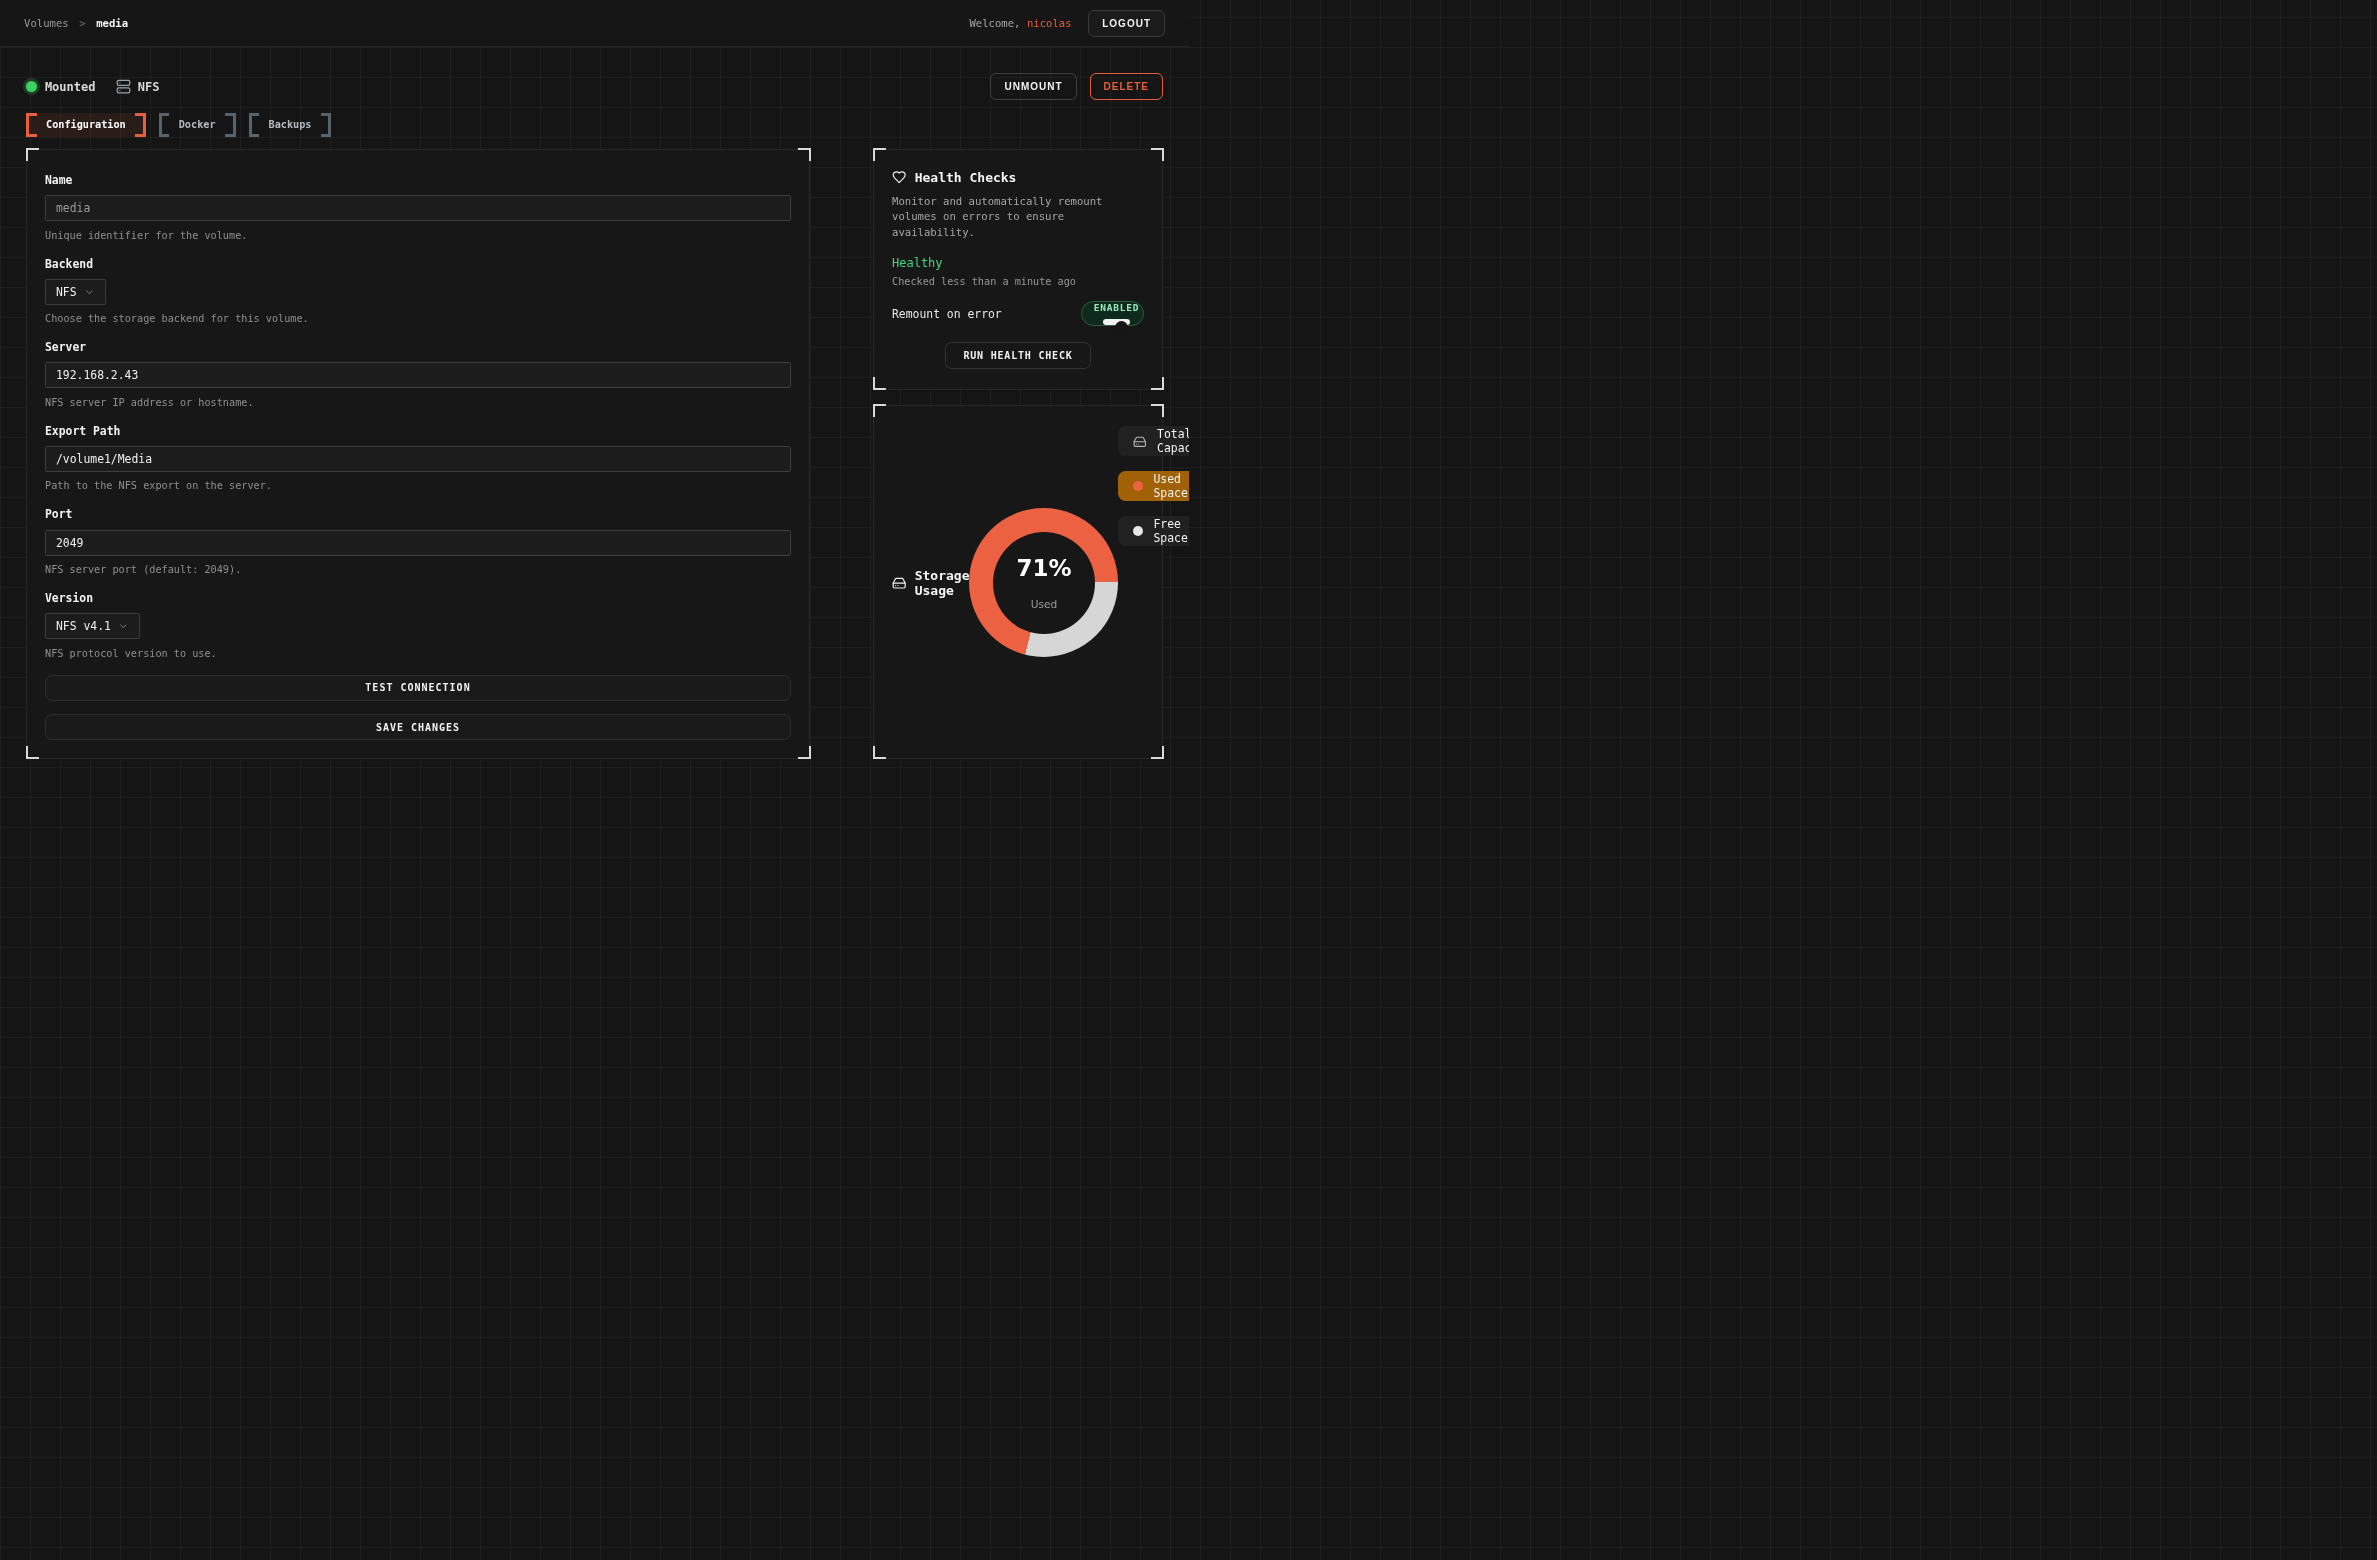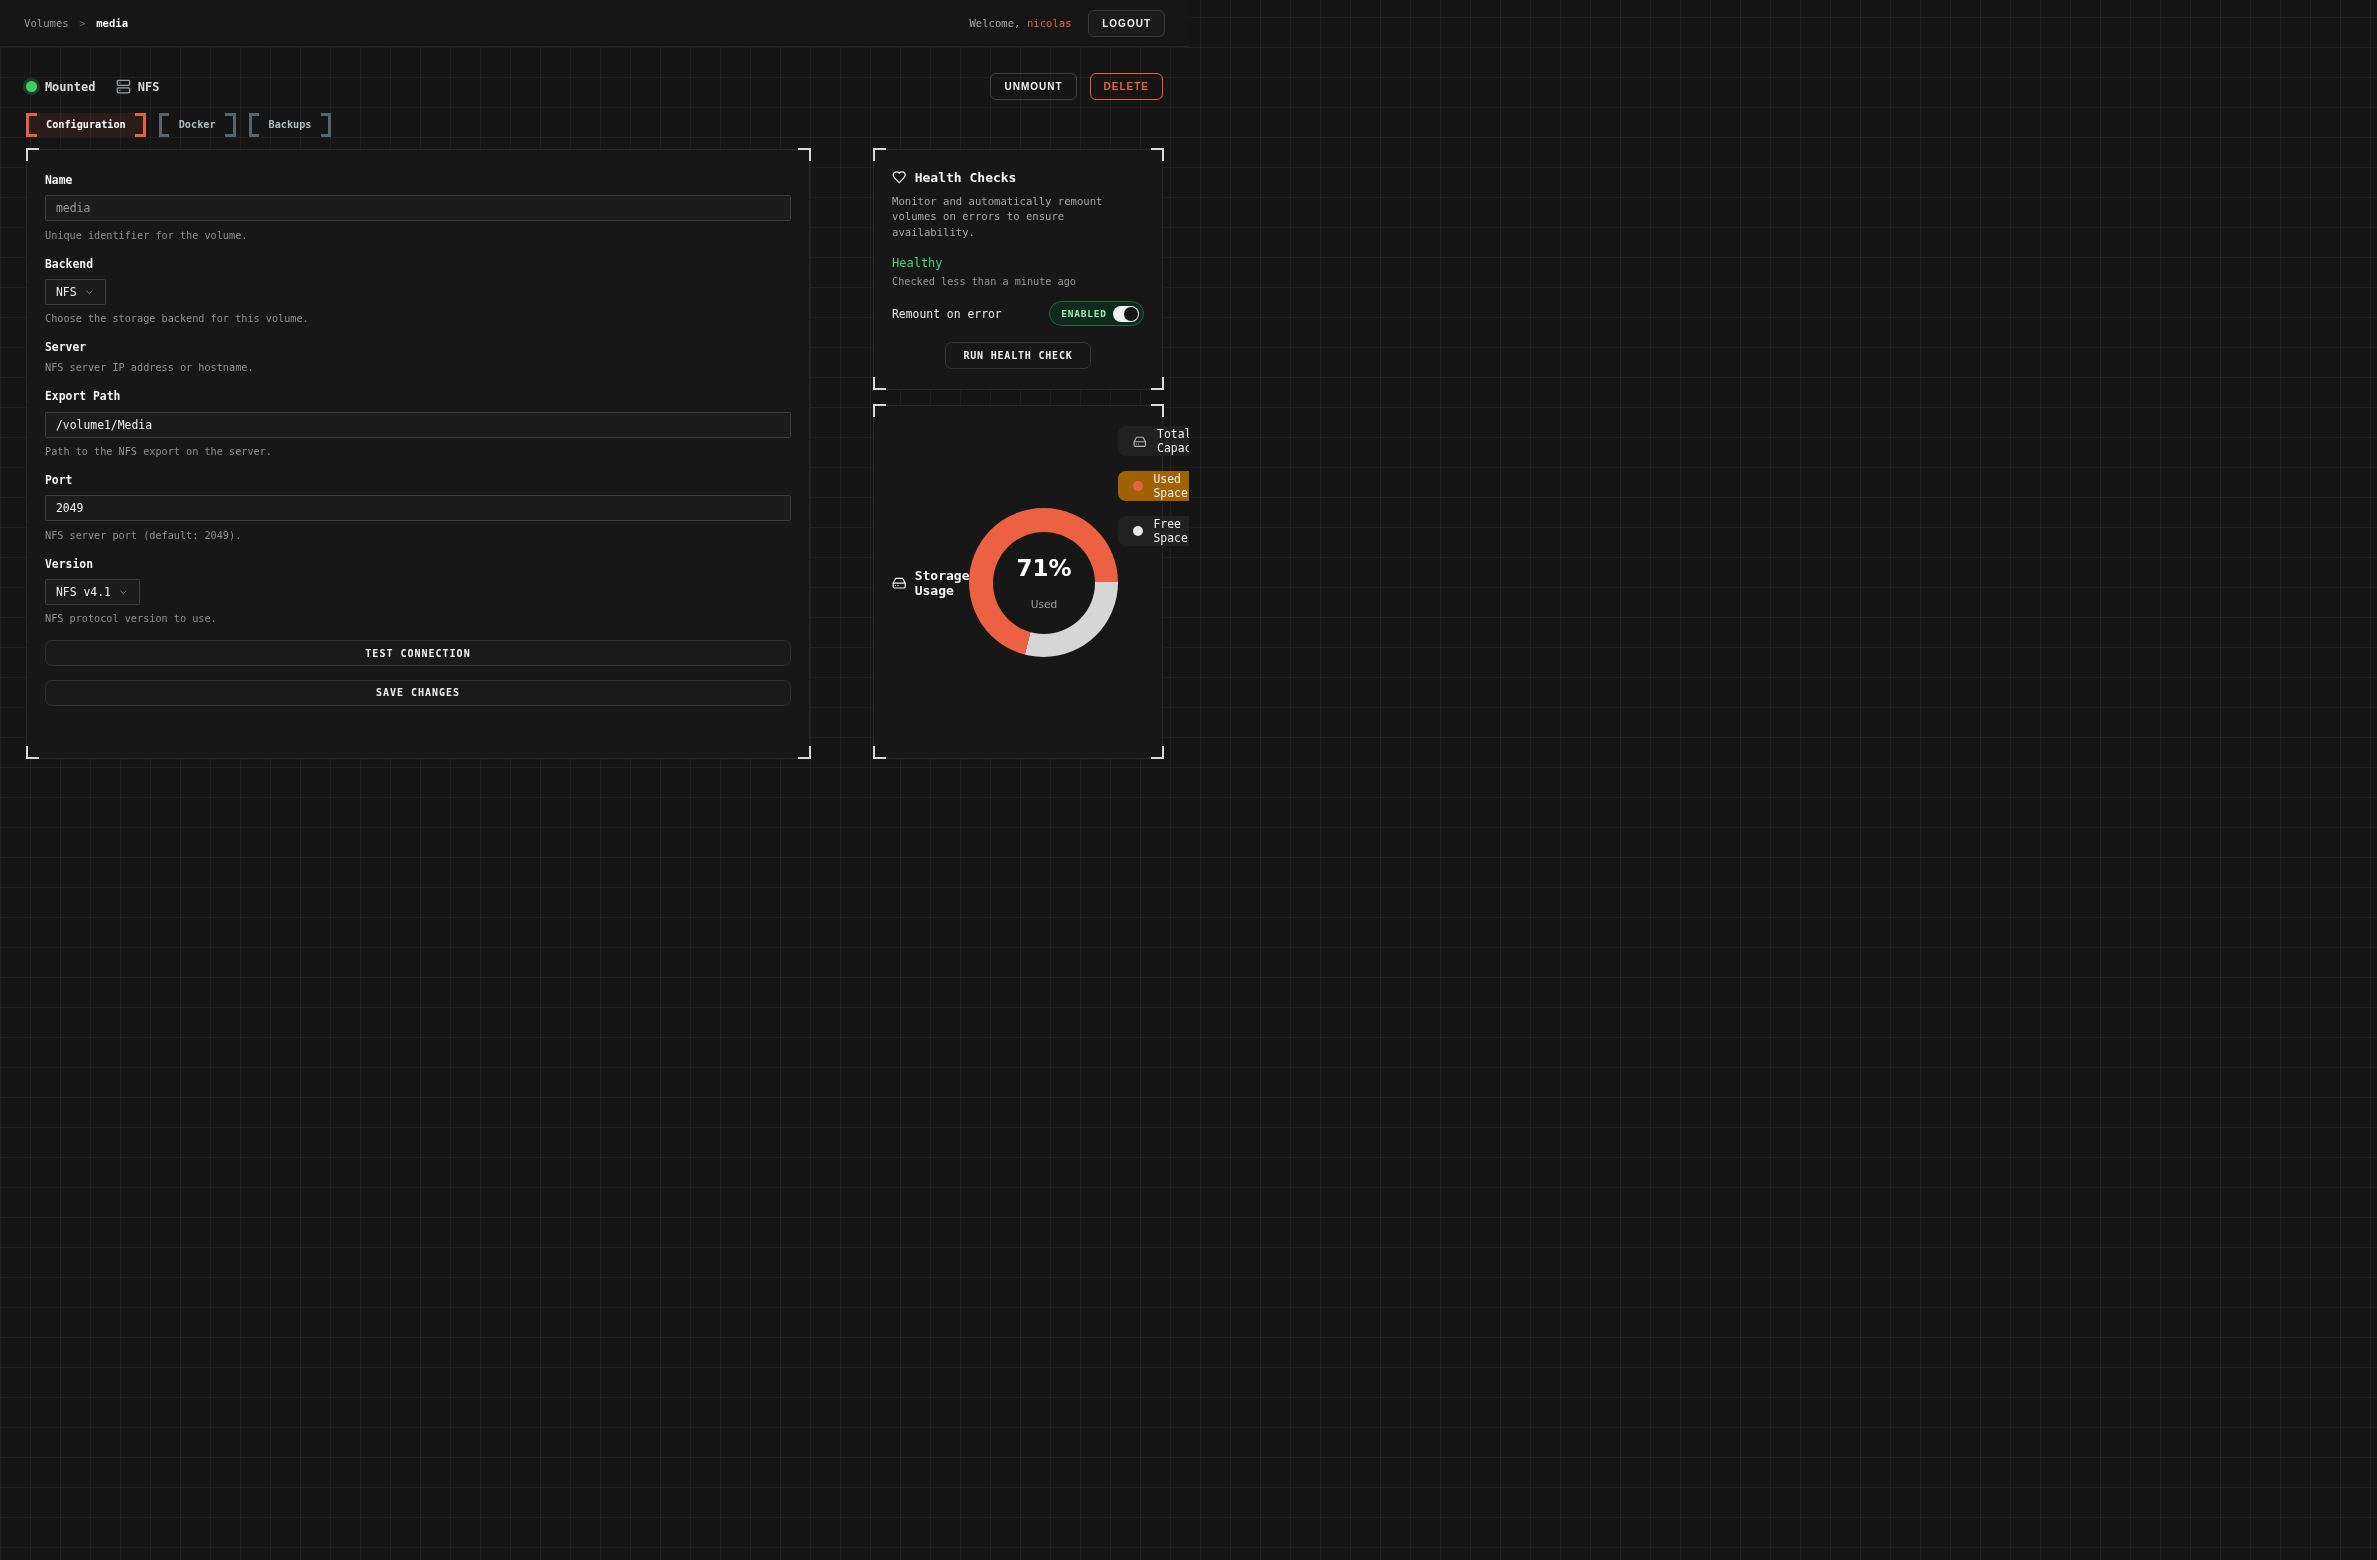--- a/index.html
+++ b/index.html
@@ -103,21 +103,21 @@
   .health-card{padding:20.5px 18px 18px;}
   .card-title{display:flex;align-items:center;gap:8.3px;font-size:13px;font-weight:700;color:#f5f5f5;}
   .card-title svg{width:14.4px;height:14.4px;color:#f0f0f0;flex:none;}
   .health-desc{margin-top:9px;font-size:10.6px;line-height:1.45;color:var(--muted);}
   .health-status{margin-top:16px;font-size:12px;color:#46d380;}
   .health-checked{margin-top:6px;font-size:10.2px;color:#969696;}
   .remount-row{margin-top:14.4px;display:flex;align-items:center;justify-content:space-between;}
   .remount-label{font-size:11.4px;color:#e8e8e8;}
   .toggle{
     display:inline-flex;align-items:center;gap:6px;height:25px;padding:0 3.8px 0 11.4px;
-    background:#0e2a1c;border:0.8px solid #2e5c44;border-radius:13px;cursor:pointer;
+    background:#0e2a1c;border:0.8px solid #2e5c44;border-radius:13px;cursor:pointer;flex-direction:column;
   }
   .toggle-label{font-size:9.5px;font-weight:700;letter-spacing:0.08em;color:#9ce7bd;}
   .switch{position:relative;width:26.5px;height:16.7px;border-radius:8.3px;background:#f2f2f2;}
   .knob{position:absolute;top:1.5px;right:1.5px;width:13.6px;height:13.6px;border-radius:50%;background:#161616;}
   .run-btn{
     display:block;margin:16px auto 1.5px;height:27px;padding:0 17.4px;
     background:transparent;border:0.8px solid #343434;border-radius:6.8px;
     color:#f2f2f2;font-family:var(--mono);font-size:10px;font-weight:700;letter-spacing:0.08em;cursor:pointer;
   }
   
@@ -205,20 +205,21 @@
           <span>NFS</span>
           <svg viewBox="0 0 24 24" fill="none" stroke="currentColor" stroke-width="2" stroke-linecap="round" stroke-linejoin="round">
               <path d="m6 9 6 6 6-6"></path>
             </svg>
         </div>
         <div class="f-help">Choose the storage backend for this volume.</div>
       </div>
 
       <div class="field">
         <div class="f-label">Server</div>
+        <input class="f-input" value="192.168.2.43" style="">
         <div class="f-help">NFS server IP address or hostname.</div>
       </div>
 
       <div class="field">
         <div class="f-label">Export Path</div>
         <input class="f-input" value="/volume1/Media" style="">
         <div class="f-help">Path to the NFS export on the server.</div>
       </div>
 
       <div class="field">

